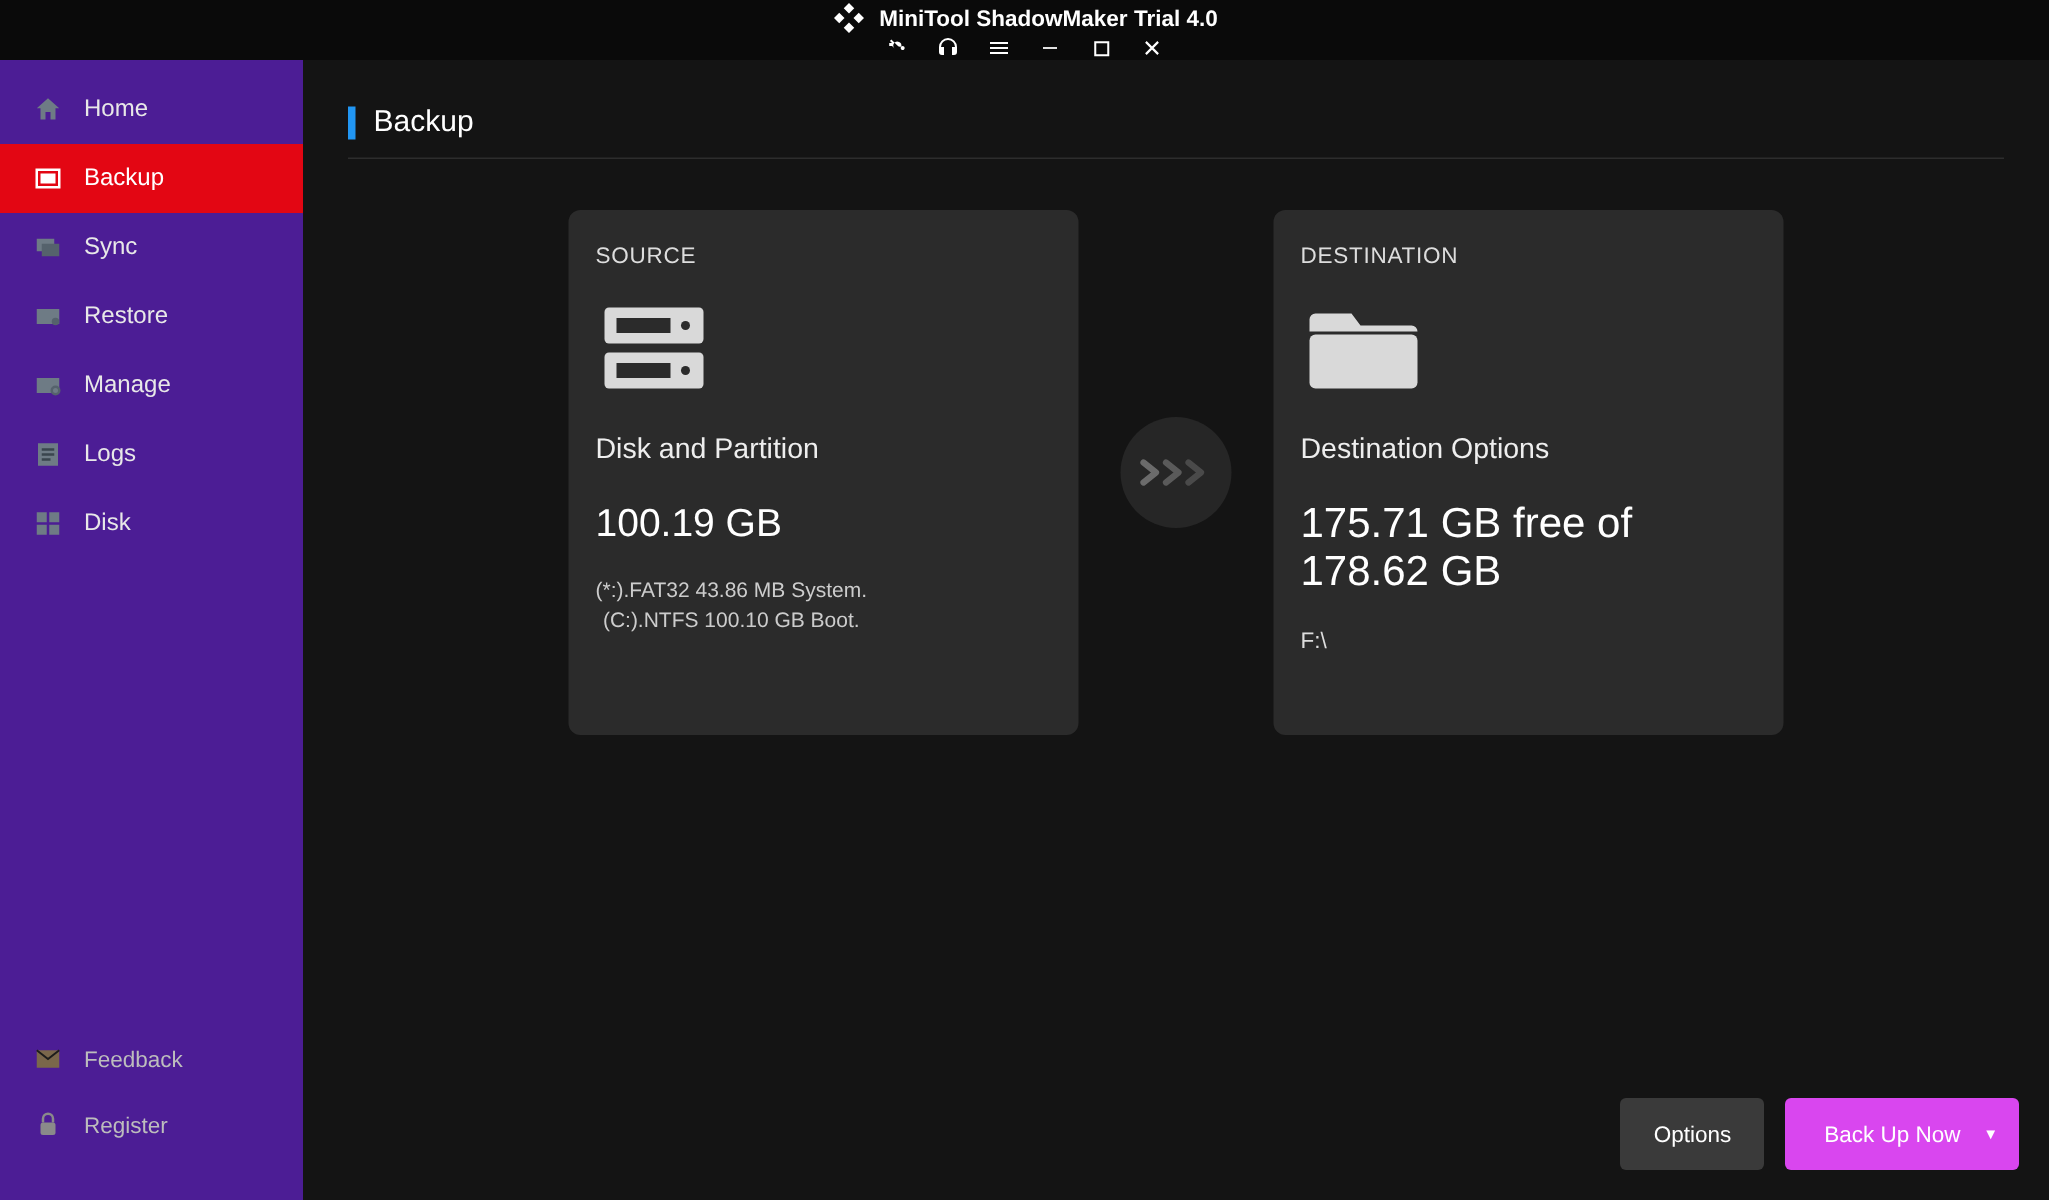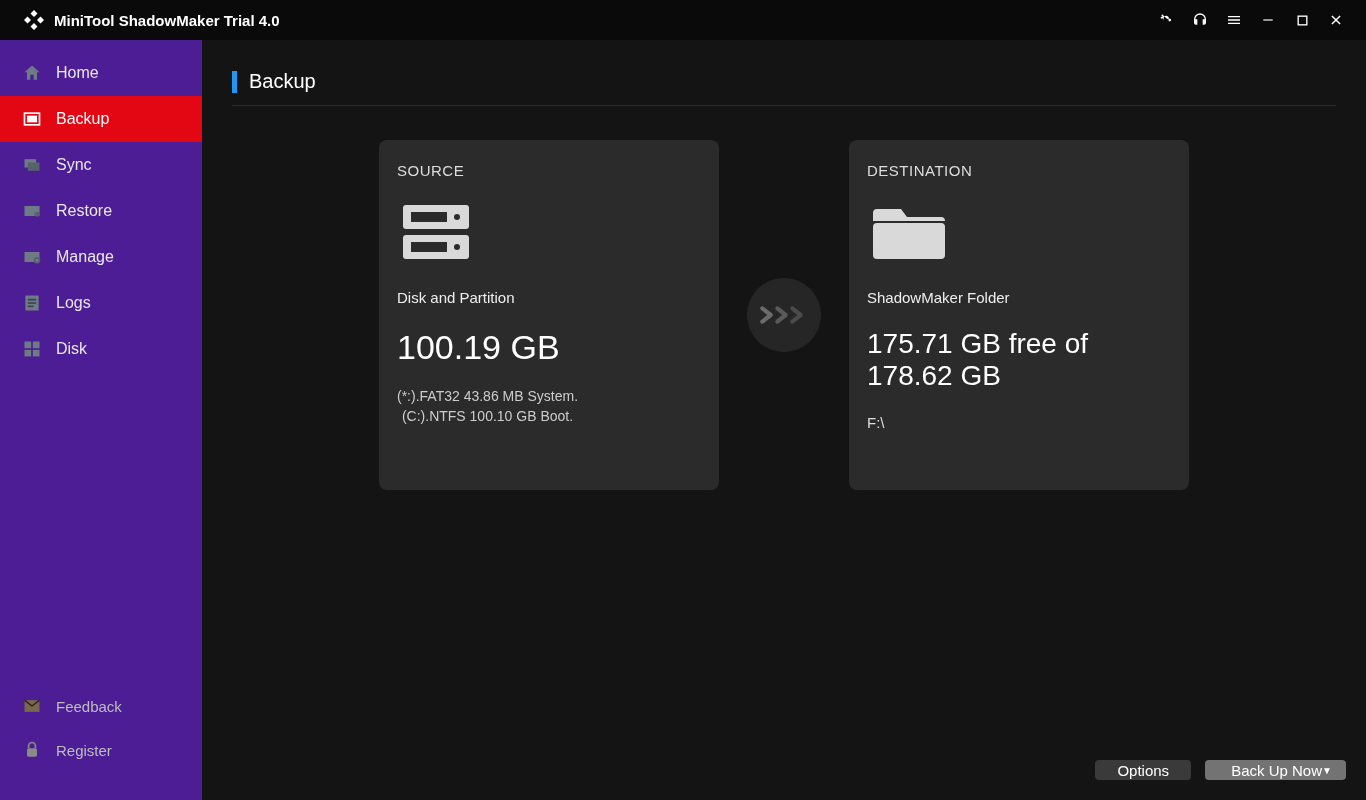--- a/index.html
+++ b/index.html
@@ -1,19 +1,19 @@
 <!DOCTYPE html>
 <html><head>
 <meta charset="utf-8">
 <style>
   * { margin: 0; padding: 0; box-sizing: border-box; font-family: "Segoe UI", Arial, sans-serif; }
   html, body { width: 1366px; height: 800px; background: #0f0f0f; color: #e0e0e0; overflow: hidden; }
   .titlebar {
     height: 40px; background: #0a0a0a; display: flex; align-items: center;
-    padding: 0 22px; justify-content: space-between;
+    padding: 0 22px; justify-content: space-between; flex-direction: column;
   }
   .titlebar-left { display: flex; align-items: center; gap: 8px; }
   .titlebar-title { font-size: 15px; font-weight: 600; color: #fff; }
   .titlebar-right { display: flex; align-items: center; gap: 18px; }
   .titlebar-right .tb-btn { width: 16px; height: 16px; cursor: pointer; display:flex; align-items:center; justify-content:center; color:#eee; }
   .app-body { display: flex; height: calc(100% - 40px); }
   .sidebar { width: 202px; background: #4c1d95; display: flex; flex-direction: column; }
   .nav { flex: 1; padding-top: 10px; }
   .nav-item {
     display: flex; align-items: center; gap: 14px;
@@ -27,36 +27,36 @@
   .page-header { display: flex; align-items: center; gap: 12px; border-bottom: 1px solid #2d2d2d; padding-bottom: 12px; }
   .page-header .bar { width: 5px; height: 22px; background: #2196f3; }
   .page-header .title { font-size: 20px; color: #fff; }
   .cards-row { display: flex; align-items: center; justify-content: center; gap: 28px; margin-top: 34px; }
   .card {
     width: 340px; height: 350px; background: #2b2b2b; border-radius: 8px;
     padding: 22px 18px; display: flex; flex-direction: column; align-items: flex-start; cursor:pointer;
   }
   .card-label { align-self: flex-start; font-size: 15px; color: #ddd; letter-spacing: 0.5px; }
   .card-icon { margin-top: 18px; height: 70px; display:flex; align-items:center; justify-content:center;}
-  .card-title { margin-top: 22px; font-size: 15px; color: #eee; }
-  .card-big { margin-top: 22px; font-size: 34px; color: #fff; }
+  .card-title { margin-top: 22px; font-size: 19px; color: #eee; }
+  .card-big { margin-top: 22px; font-size: 26px; color: #fff; }
   .card-sub { margin-top: 20px; font-size: 14px; color: #ccc; text-align: center; line-height: 1.4;}
   .card-dest-big { margin-top: 22px; font-size: 28px; color: #fff; }
   .card-path { margin-top: 22px; font-size: 15px; color: #ddd; }
   .arrow-circle {
     width: 74px; height: 74px; border-radius: 50%; background: #262626;
     display: flex; align-items: center; justify-content: center; gap: 0px;
   }
   .footer-buttons { position: absolute; right: 20px; bottom: 20px; display: flex; gap: 14px; }
   .btn {
-    height: 20px; border: none; border-radius: 4px; font-size: 15px; cursor: pointer;
+    height: 48px; border: none; border-radius: 4px; font-size: 15px; cursor: pointer;
     display: flex; align-items: center; justify-content: center; padding: 0 22px; color:#fff;text-align:right;
   }
   .btn-secondary { background: #3a3a3a; }
-  .btn-primary { background: #737373; position: relative; padding-right: 24px; padding-left:26px;}
+  .btn-primary { background: #d946ef; position: relative; padding-right: 39px; padding-left:26px;}
   .btn-primary .caret { position: absolute; right: 14px; font-size: 10px; }
   svg { display:block; }
 </style>
 </head>
 <body>
 
 <div class="titlebar">
   <div class="titlebar-left">
     <span>
       <svg width="24" height="24" viewBox="0 0 24 24">
@@ -229,21 +229,21 @@
       </div>
 
       <div class="card">
         <div class="card-label">DESTINATION</div>
         <div class="card-icon">
           <svg width="84" height="66" viewBox="0 0 84 66">
             <path fill="#d9d9d9" d="M10 10h24l6 8h34a4 4 0 0 1 4 4v0H6v-8a4 4 0 0 1 4-4z"></path>
             <rect x="6" y="24" width="72" height="36" rx="4" fill="#d9d9d9"></rect>
           </svg>
         </div>
-        <div class="card-title">ShadowMaker Folder</div>
+        <div class="card-title">Destination Options</div>
         <div class="card-dest-big">175.71 GB free of 178.62 GB</div>
         <div class="card-path">F:\</div>
       </div>
     </div>
 
     <div class="footer-buttons">
       <button class="btn btn-secondary">Options</button>
       <button class="btn btn-primary">
         <span>Back Up Now</span>
         <span class="caret">▼</span>

